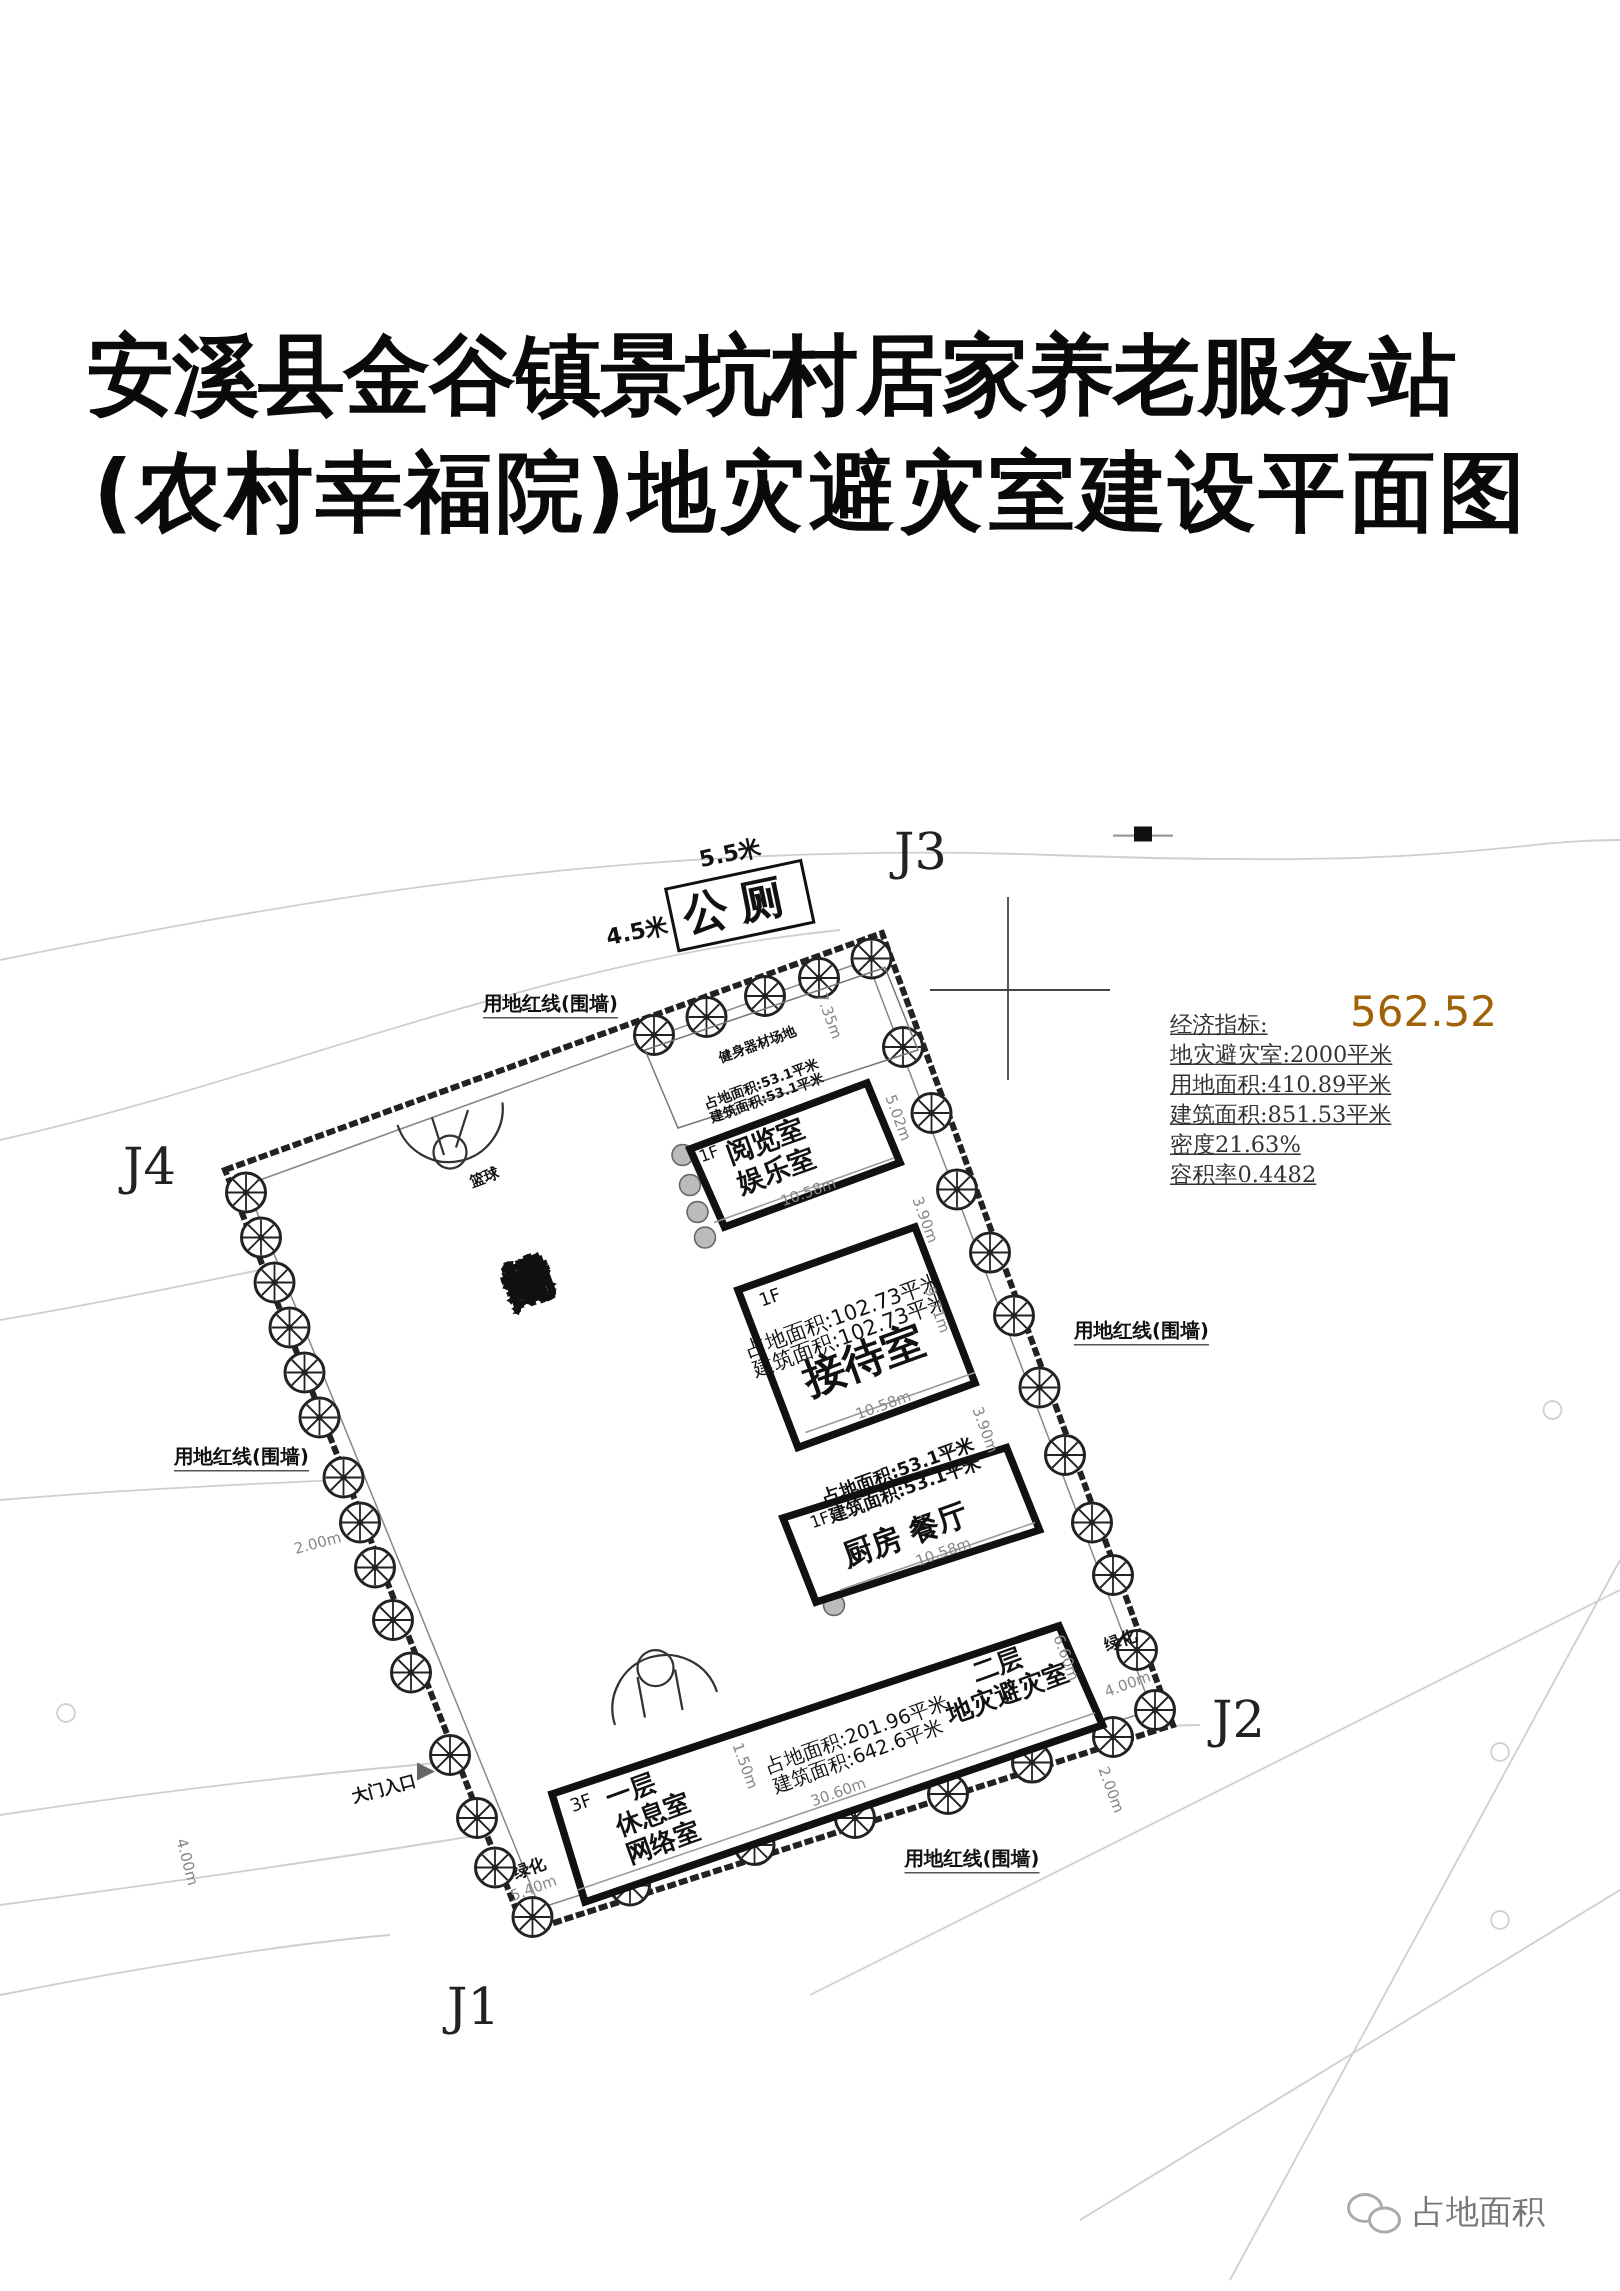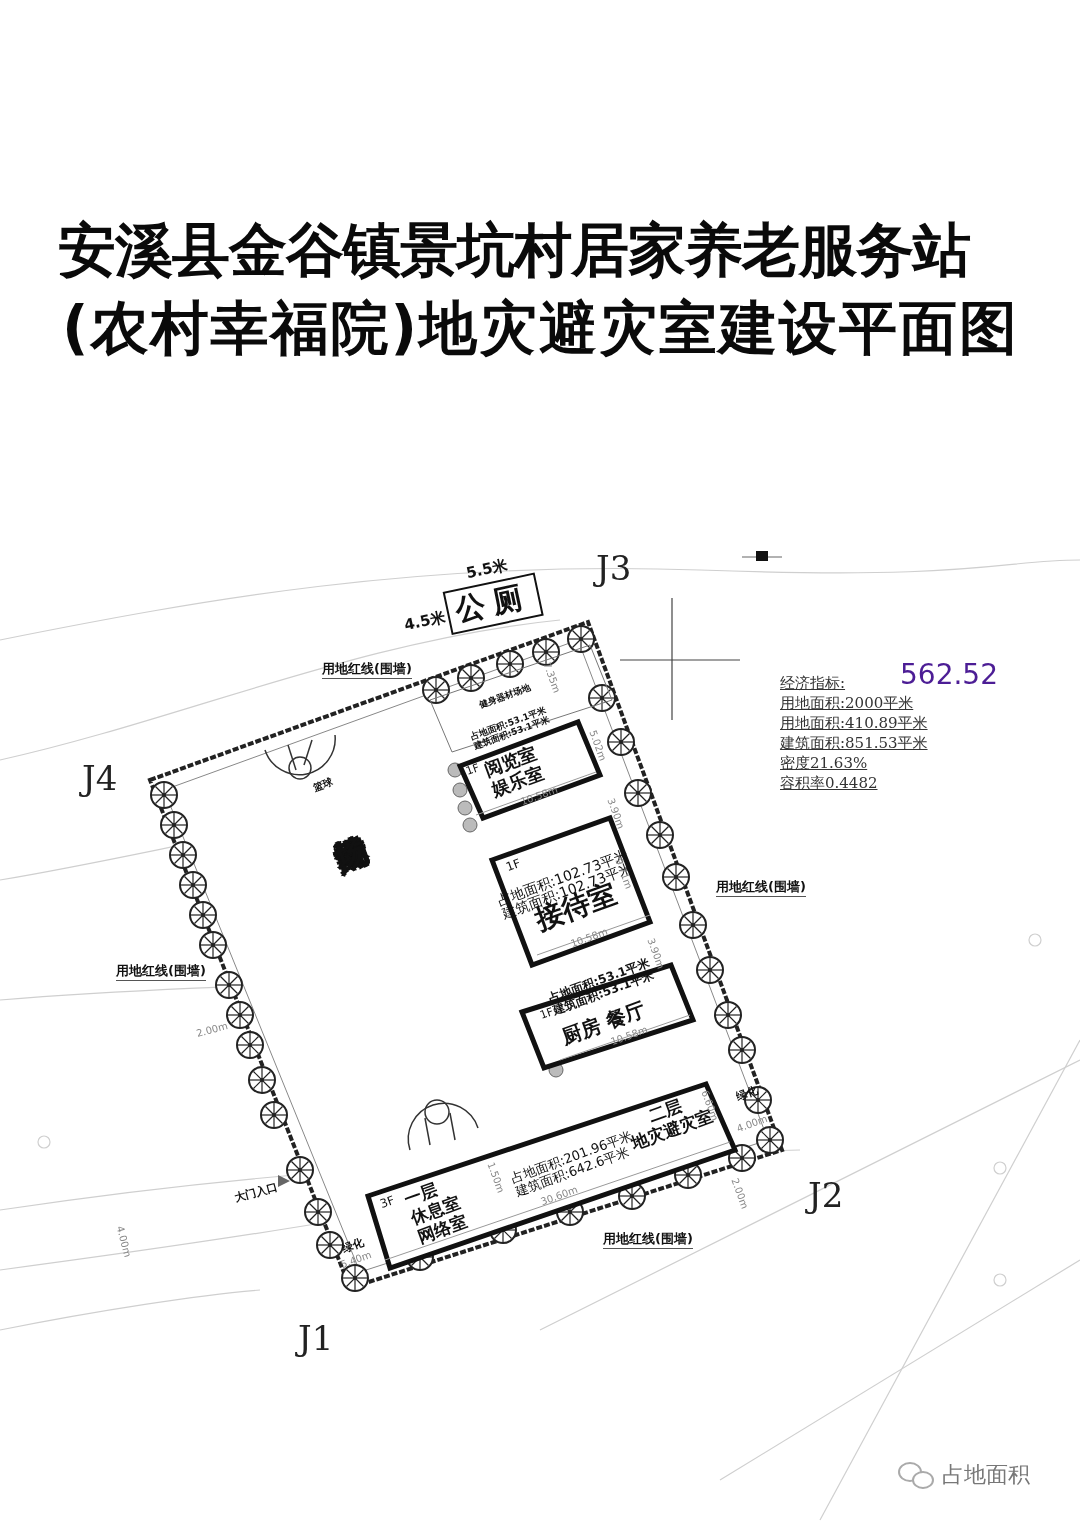--- a/index.html
+++ b/index.html
@@ -5,21 +5,21 @@
   html, body { margin: 0; padding: 0; background: #ffffff; }
   body { width: 1080px; height: 1527px; position: relative; overflow: hidden;
          font-family: "DejaVu Sans", sans-serif; color: #111; }
   .title { position: absolute; left: 0; width: 1080px; font-weight: bold;
            font-family: "DejaVu Sans", sans-serif; color: #0a0a0a; white-space: nowrap; }
   .t1 { top: 212px; left: 58px; font-size: 58px; letter-spacing: -1px; }
   .t2 { top: 290px; left: 62px; font-size: 58px; letter-spacing: 2px; }
   .plan { position: absolute; left: 0; top: 0; width: 1080px; height: 1527px; }
   .stats { position: absolute; left: 780px; top: 673px; font-family: "DejaVu Serif", serif;
            font-size: 15px; line-height: 20px; color: #333; }
-  .stats .ghost { font-family: "DejaVu Sans", sans-serif; font-size: 28px; color: #4c1d95;
+  .stats .ghost { font-family: "DejaVu Sans", sans-serif; font-size: 28px; color: #a16207;
                   position: absolute; left: 120px; top: -8px; white-space: nowrap; }
   .stats div { white-space: nowrap; text-decoration: underline; }
   .corner { position: absolute; font-family: "DejaVu Serif", serif; font-size: 34px; color: #222; }
   .watermark { position: absolute; left: 898px; top: 1460px; display: flex; align-items: center;
                gap: 8px; color: #777; font-size: 22px; }
   .wm-icon { width: 36px; height: 26px; position: relative; }
   .wm-icon .b1, .wm-icon .b2 { position: absolute; border: 2px solid #aaa; border-radius: 50%; background: #fff; }
   .wm-icon .b1 { width: 20px; height: 16px; left: 0; top: 0; }
   .wm-icon .b2 { width: 18px; height: 14px; left: 14px; top: 9px; }
 </style>
@@ -164,21 +164,21 @@
 
   <g transform="rotate(-12 492 603)">
     <rect x="447" y="583" width="92" height="42" fill="#fff" stroke="#111" stroke-width="2"></rect>
   </g>
 
   <polygon points="278,1175 290,1181 278,1187" fill="#666"></polygon>
 </svg>
 
 <div class="corner" style="left:596px;top:548px;">J3</div>
 <div class="corner" style="left:82px;top:758px;text-align:center;">J4</div>
-<div class="corner" style="left:808px;top:1127px;margin-top:48px;">J2</div>
+<div class="corner" style="left:808px;top:1127px;">J2</div>
 <div class="corner" style="left:298px;top:1318px;">J1</div>
 
 <div style="position:absolute;left:466px;top:560px;font-size:15px;font-weight:bold;transform:rotate(-12deg);">5.5米</div>
 <div style="position:absolute;left:404px;top:612px;font-size:15px;font-weight:bold;transform:rotate(-12deg);">4.5米</div>
 <div style="position:absolute;left:455px;top:583px;font-size:30px;font-weight:bold;letter-spacing:8px;transform:rotate(-12deg);">公厕</div>
 
 <div style="position:absolute;left:322px;top:660px;font-size:13px;font-weight:bold;border-bottom:1px solid #555;">用地红线(围墙)</div>
 <div style="position:absolute;left:716px;top:878px;font-size:13px;font-weight:bold;border-bottom:1px solid #555;">用地红线(围墙)</div>
 <div style="position:absolute;left:116px;top:962px;font-size:13px;font-weight:bold;border-bottom:1px solid #555;">用地红线(围墙)</div>
 <div style="position:absolute;left:603px;top:1230px;font-size:13px;font-weight:bold;border-bottom:1px solid #555;">用地红线(围墙)</div>
@@ -244,21 +244,21 @@
 <div style="position:absolute;left:340px;top:1254px;font-size:10px;color:#888;transform:rotate(-20deg);">5.40m</div>
 <div style="position:absolute;left:108px;top:1236px;font-size:10px;color:#888;transform:rotate(75deg);">4.00m</div>
 
 <div style="position:absolute;left:234px;top:1185px;font-size:11px;font-weight:bold;transform:rotate(-15deg);">大门入口</div>
 <div style="position:absolute;left:342px;top:1238px;font-size:11px;font-weight:bold;transform:rotate(-20deg);">绿化</div>
 <div style="position:absolute;left:736px;top:1086px;font-size:11px;font-weight:bold;transform:rotate(-20deg);">绿化</div>
 
 <div class="stats">
   <span class="ghost">562.52</span>
   <div>经济指标:</div>
-  <div>用地面积:2000平米</div>
+  <div>地灾避灾室:2000平米</div>
   <div>用地面积:410.89平米</div>
   <div>建筑面积:851.53平米</div>
   <div>密度21.63%</div>
   <div>容积率0.4482</div>
 </div>
 
 <div class="watermark">
   <span class="wm-icon">
       <span class="b1"></span>
       <span class="b2"></span>

